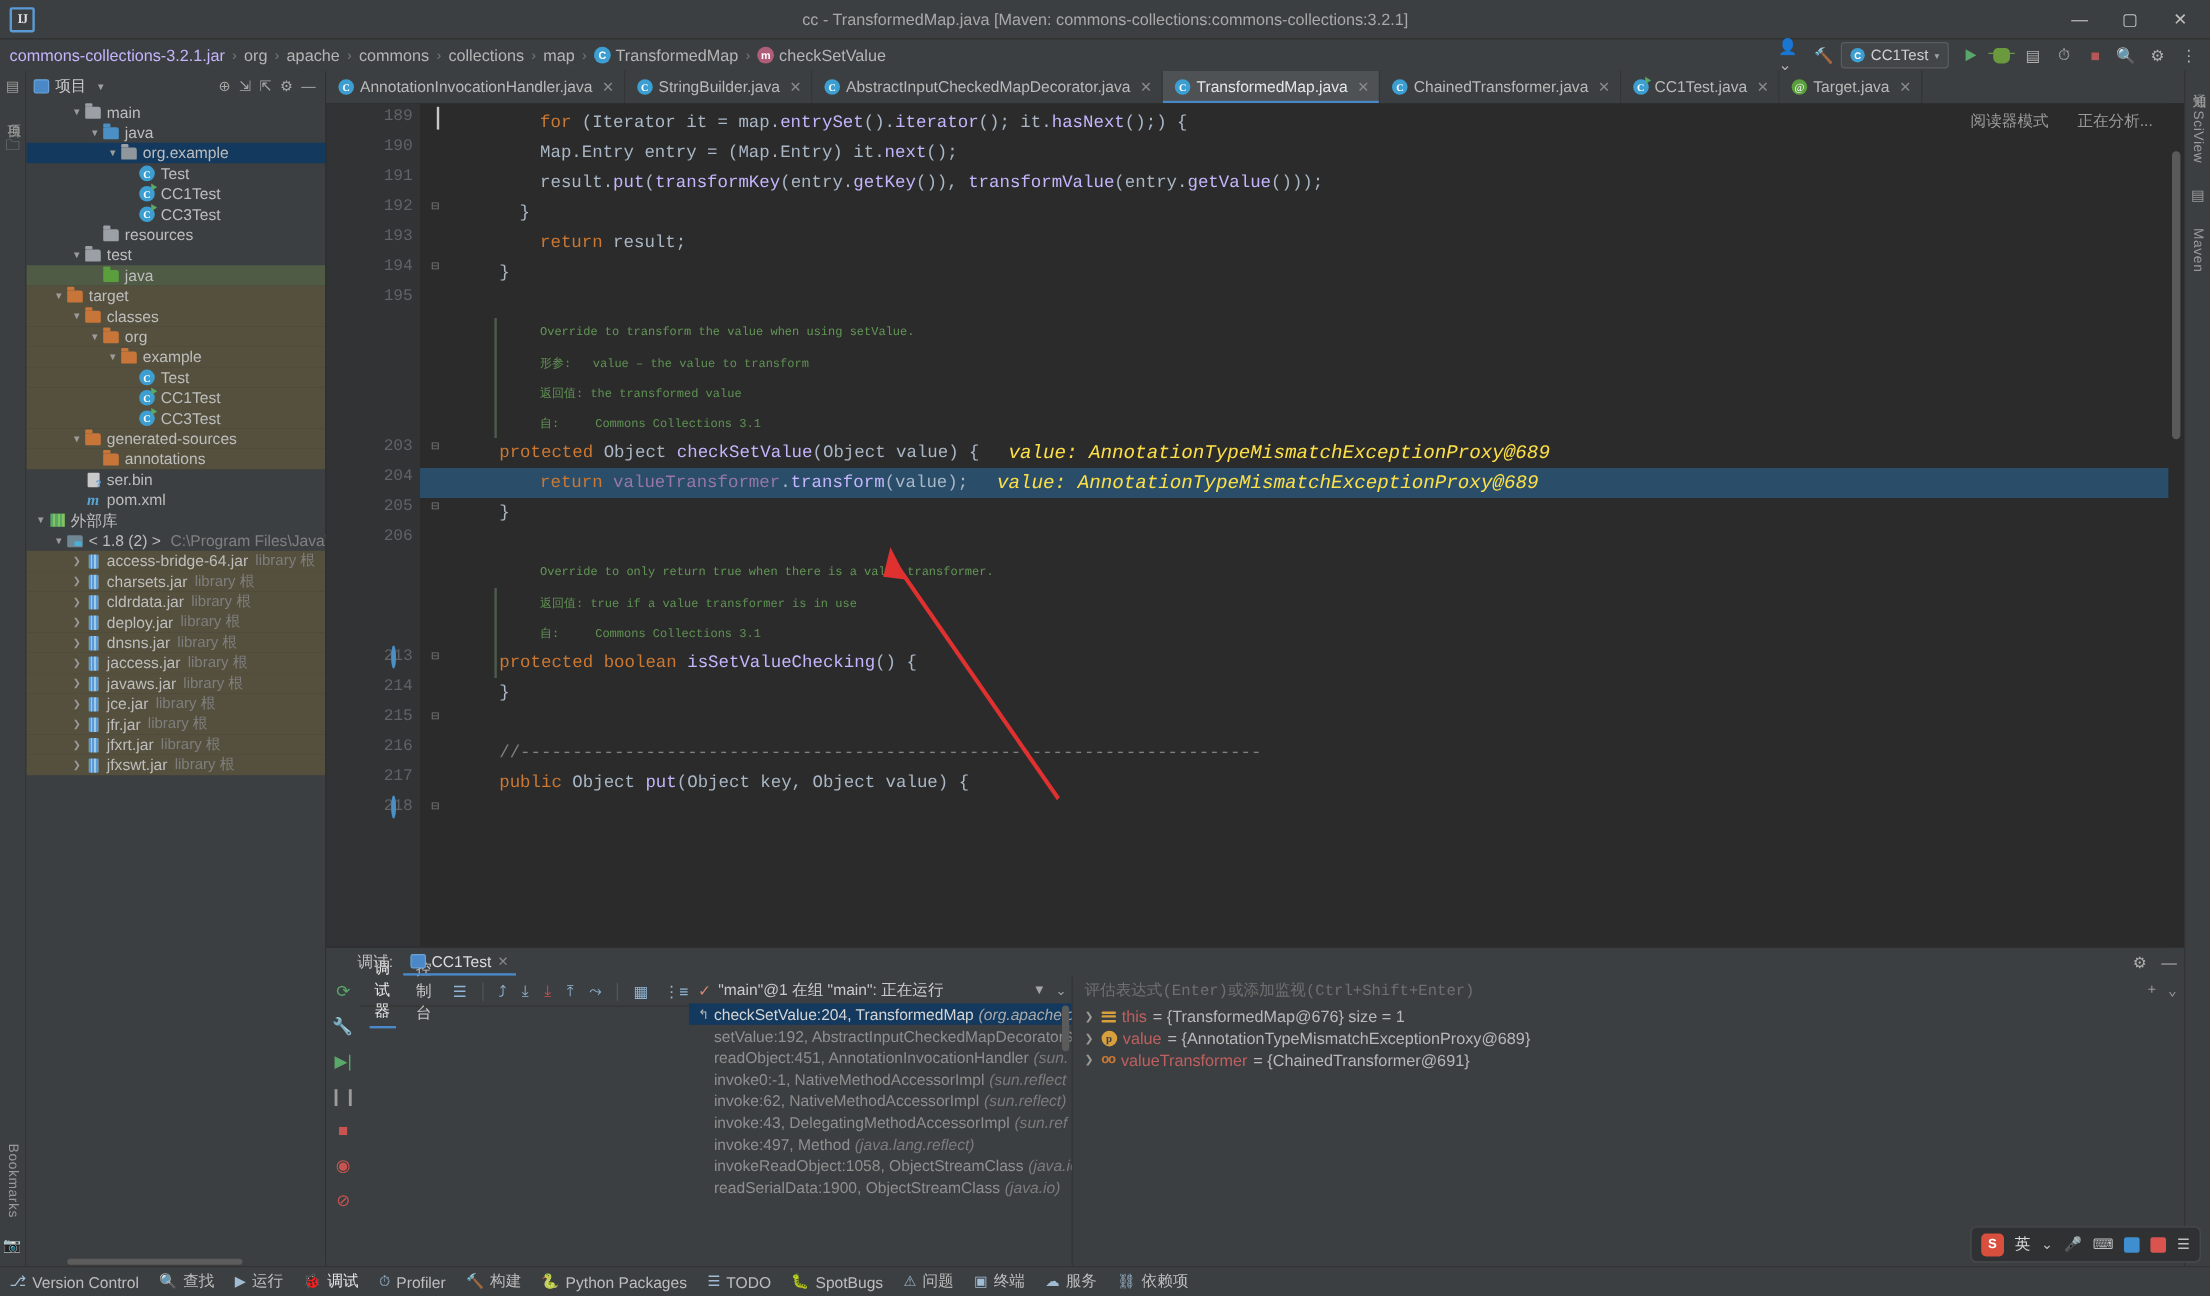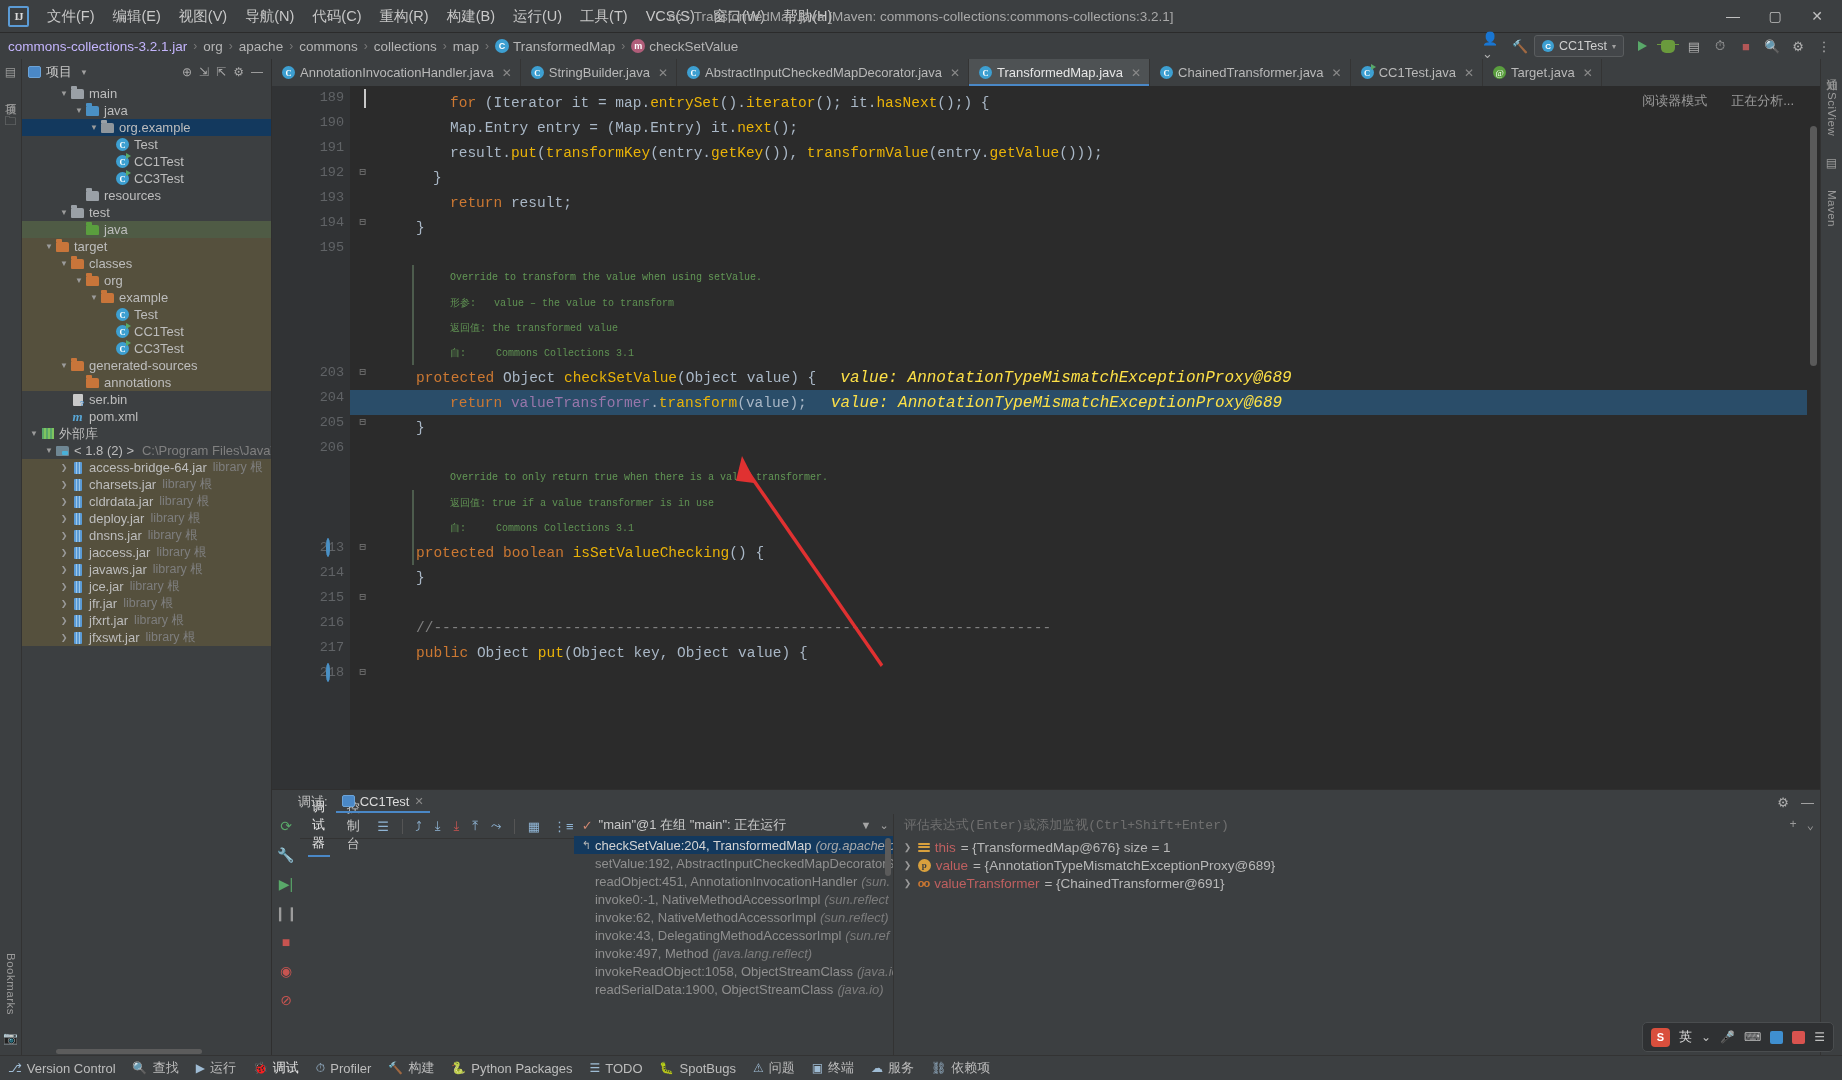--- a/index.html
+++ b/index.html
@@ -178,21 +178,21 @@
   .bp-arrow { width:10px;height:11px; background:#59a869; border-radius:2px; }
 
   .code-wrap { flex: 1 1 auto; position: relative; overflow: hidden; padding-top: 4px; }
   .cline {
     height: 25px; display: flex; align-items: center; white-space: pre;
     font-family: "Liberation Mono", monospace; font-size: 14.5px; padding-left: 14px;
     color: #a9b7c6;
   }
   .cline.current { background: #2a4d69; }
   .k { color: #cc7832; }
-  .fn { color: #eab308; } .fld { color: #9876aa; }
+  .fn { color: #c4b5fd; } .fld { color: #9876aa; }
   .cmt { color: #808080; }
   .hint { color: #fde047; font-style: italic; margin-left: 24px; font-size: 16px; }
   .jdoc { color: #629755; font-size: 10px; }
   .doc-bar {
     position: absolute; left: 14px; width: 2px; background: #4d5c4d;
   }
   .caret { position:absolute; width:2px; background:#c8c8c8; }
   .code-scroll { position: absolute; right: 0; top: 0; bottom: 0; width: 13px; background: #2b2b2b;}
   .code-scroll > i { position:absolute; right:3px; top:40px; width:7px; height:240px; background:#5a5a5a; border-radius:4px;}
   .editor-right-lbl {
@@ -301,34 +301,20 @@
   .ime-i { font-size: 12px; color: #bfbfbf; }
   .ime-sq { width:13px;height:13px;border-radius:2px;}
 </style>
 </head>
 <body>
 
 <div class="app">
 
   <div class="titlebar">
     <div class="ij-logo">IJ</div>
-    <div class="menu">
-      <div class="menu-item">文件(F)</div>
-      <div class="menu-item">编辑(E)</div>
-      <div class="menu-item">视图(V)</div>
-      <div class="menu-item">导航(N)</div>
-      <div class="menu-item">代码(C)</div>
-      <div class="menu-item">重构(R)</div>
-      <div class="menu-item">构建(B)</div>
-      <div class="menu-item">运行(U)</div>
-      <div class="menu-item">工具(T)</div>
-      <div class="menu-item">VCS(S)</div>
-      <div class="menu-item">窗口(W)</div>
-      <div class="menu-item">帮助(H)</div>
-    </div>
     <div class="win-title">cc - TransformedMap.java [Maven: commons-collections:commons-collections:3.2.1]</div>
     <div class="win-ctrls">
       <div class="win-btn">—</div>
       <div class="win-btn">▢</div>
       <div class="win-btn close">✕</div>
     </div>
   </div>
 
   <div class="navbar">
     <div class="crumb bold">commons-collections-3.2.1.jar</div>

